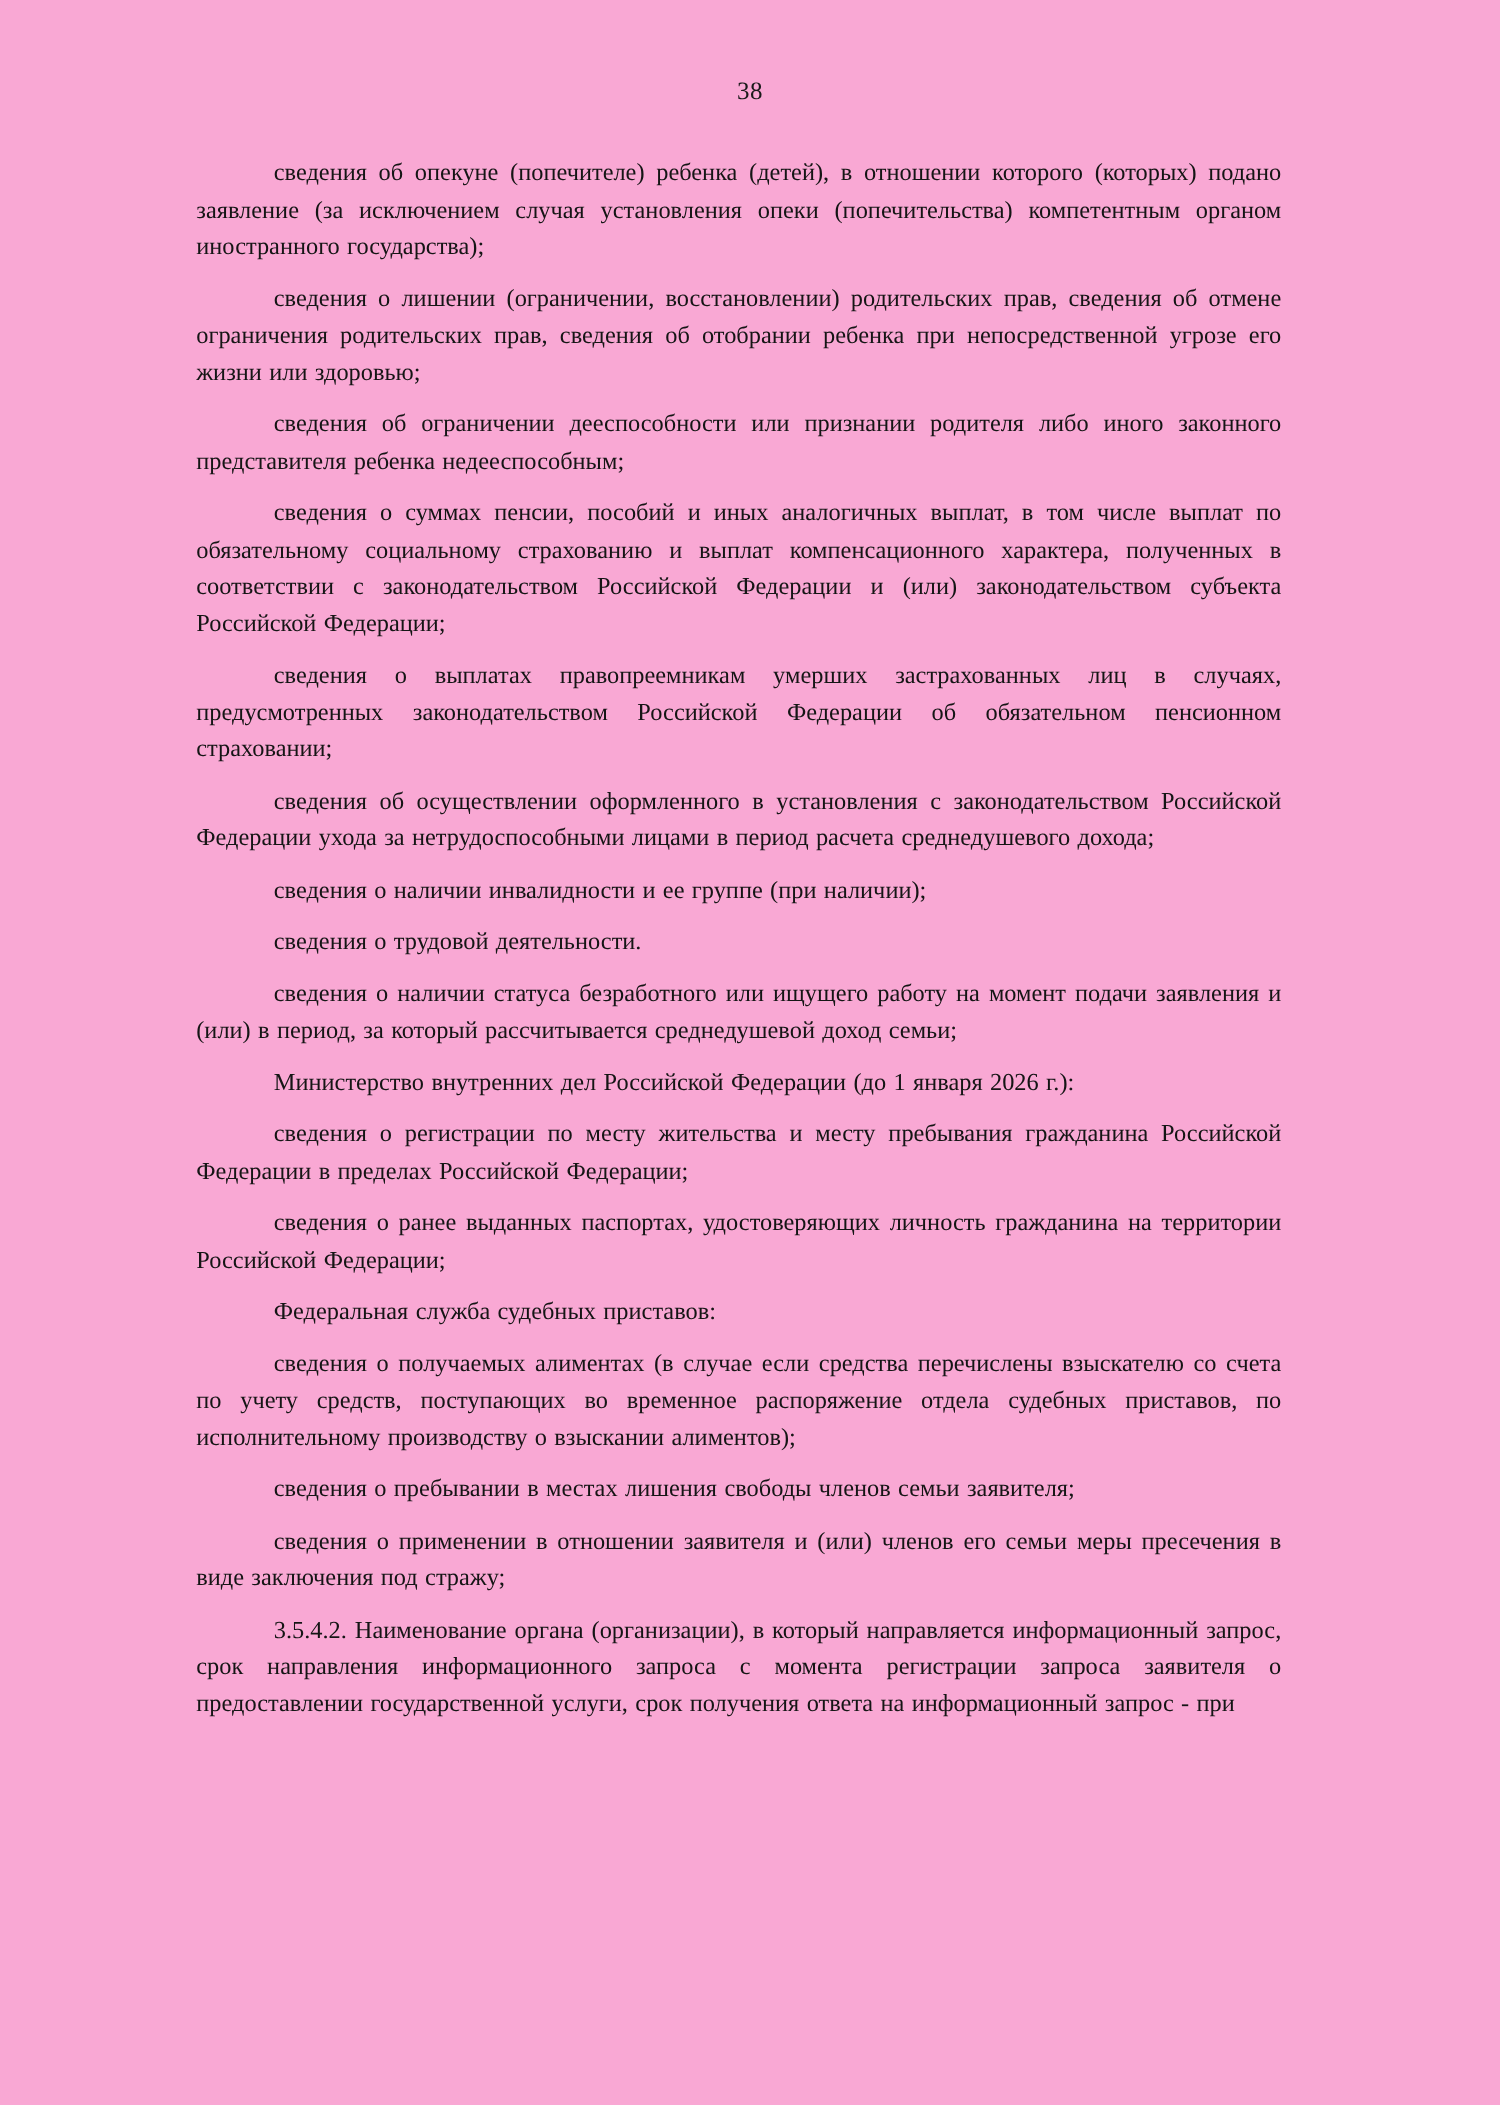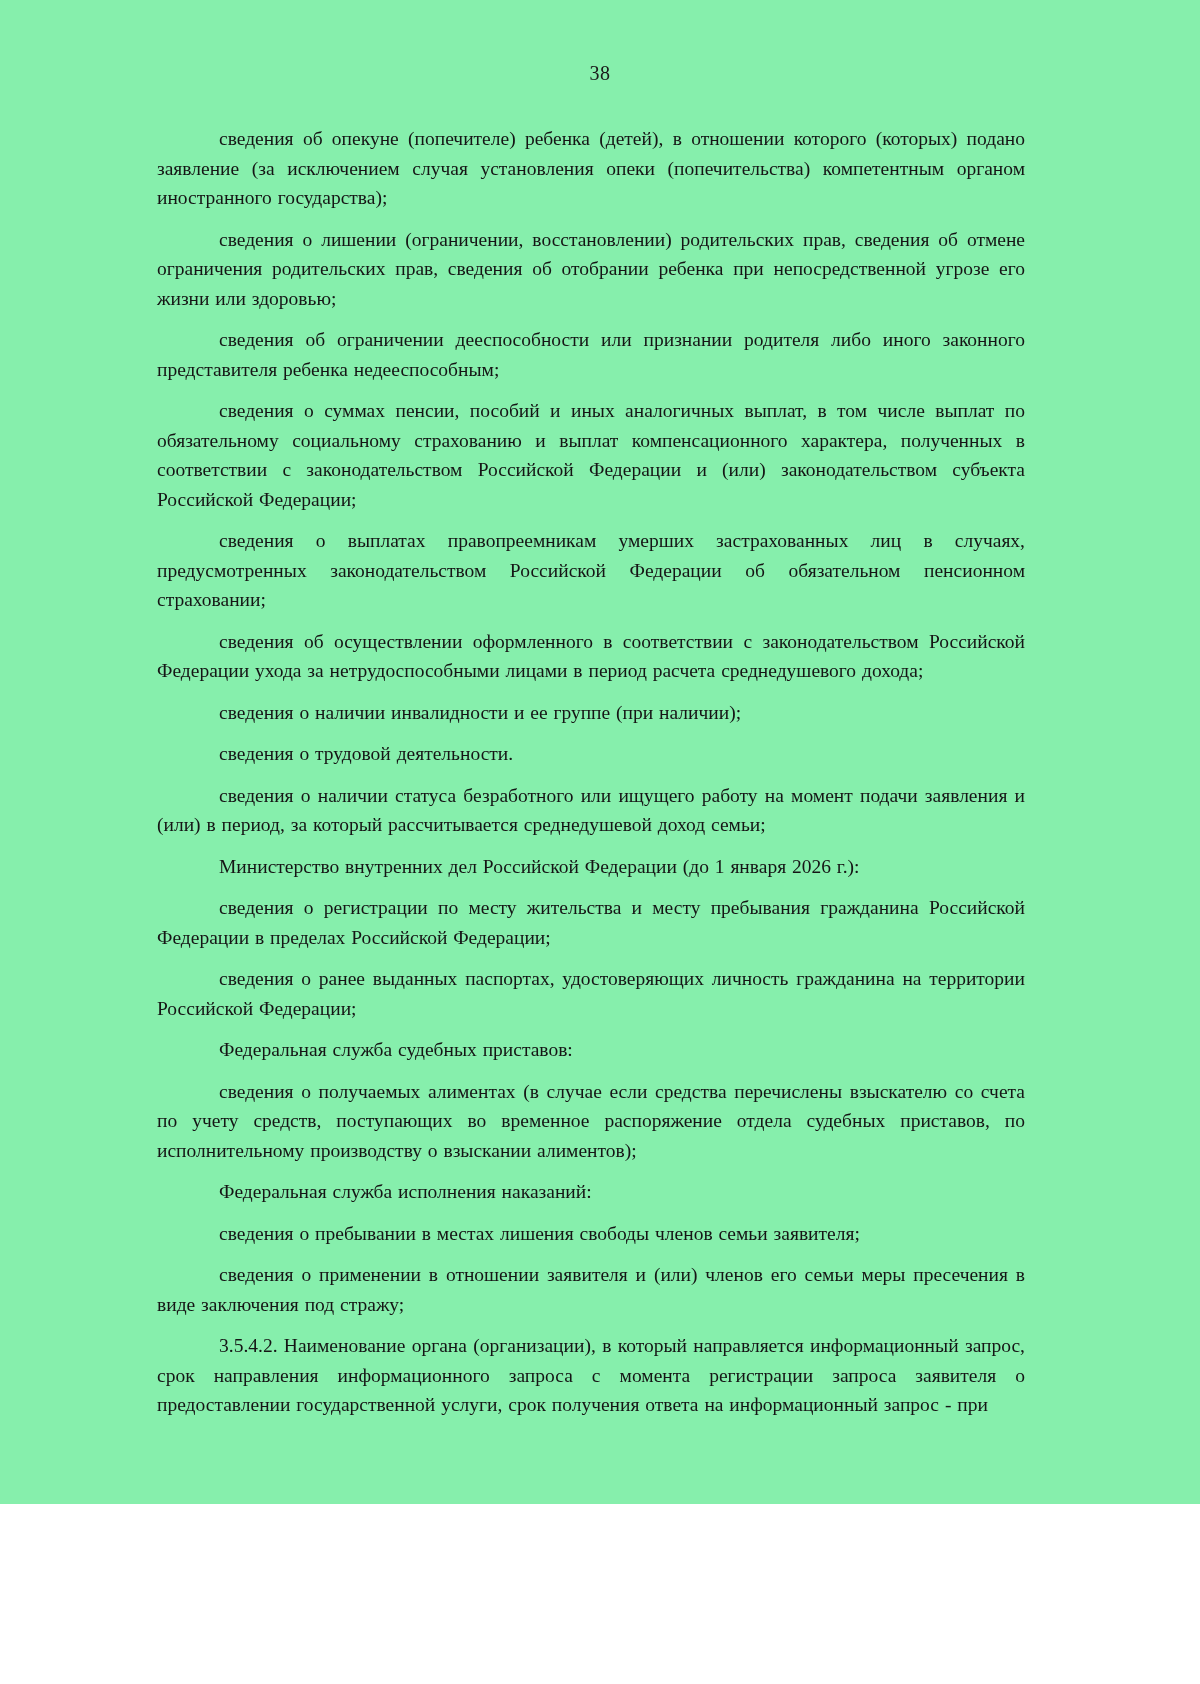--- a/index.html
+++ b/index.html
@@ -13,22 +13,22 @@
     position: relative;
     font-family: "Liberation Serif", "DejaVu Serif", serif;
     color: #151515;
     -webkit-font-smoothing: antialiased;
   }
   .page {
     position: absolute;
     top: 0;
     left: 0;
     width: 1200px;
-    height: 1504px;
-    background: #86efac;
+    height: 1684px;
+    background: #f9a8d4;
     box-sizing: border-box;
   }
   .page-number {
     position: absolute;
     top: 62px;
     left: 0;
     width: 1200px;
     text-align: center;
     font-size: 20px;
     color: #1a1a1a;
@@ -55,27 +55,26 @@
 <body>
 
 <div class="page">
   <div class="page-number">38</div>
   <div class="content" id="content">
       <p>сведения об опекуне (попечителе) ребенка (детей), в отношении которого (которых) подано заявление (за исключением случая установления опеки (попечительства) компетентным органом иностранного государства);</p>
       <p>сведения о лишении (ограничении, восстановлении) родительских прав, сведения об отмене ограничения родительских прав, сведения об отобрании ребенка при непосредственной угрозе его жизни или здоровью;</p>
       <p>сведения об ограничении дееспособности или признании родителя либо иного законного представителя ребенка недееспособным;</p>
       <p>сведения о суммах пенсии, пособий и иных аналогичных выплат, в том числе выплат по обязательному социальному страхованию и выплат компенсационного характера, полученных в соответствии с законодательством Российской Федерации и (или) законодательством субъекта Российской Федерации;</p>
       <p>сведения о выплатах правопреемникам умерших застрахованных лиц в случаях, предусмотренных законодательством Российской Федерации об обязательном пенсионном страховании;</p>
-      <p>сведения об осуществлении оформленного в соответствии с законодательством Российской Федерации ухода за нетрудоспособными лицами в период расчета среднедушевого дохода;</p>
+      <p>сведения об осуществлении оформленного в установления с законодательством Российской Федерации ухода за нетрудоспособными лицами в период расчета среднедушевого дохода;</p>
       <p>сведения о наличии инвалидности и ее группе (при наличии);</p>
       <p>сведения о трудовой деятельности.</p>
       <p>сведения о наличии статуса безработного или ищущего работу на момент подачи заявления и (или) в период, за который рассчитывается среднедушевой доход семьи;</p>
       <p>Министерство внутренних дел Российской Федерации (до 1 января 2026 г.):</p>
       <p>сведения о регистрации по месту жительства и месту пребывания гражданина Российской Федерации в пределах Российской Федерации;</p>
       <p>сведения о ранее выданных паспортах, удостоверяющих личность гражданина на территории Российской Федерации;</p>
       <p>Федеральная служба судебных приставов:</p>
       <p>сведения о получаемых алиментах (в случае если средства перечислены взыскателю со счета по учету средств, поступающих во временное распоряжение отдела судебных приставов, по исполнительному производству о взыскании алиментов);</p>
-      <p>Федеральная служба исполнения наказаний:</p>
       <p>сведения о пребывании в местах лишения свободы членов семьи заявителя;</p>
       <p>сведения о применении в отношении заявителя и (или) членов его семьи меры пресечения в виде заключения под стражу;</p>
       <p>3.5.4.2. Наименование органа (организации), в который направляется информационный запрос, срок направления информационного запроса с момента регистрации запроса заявителя о предоставлении государственной услуги, срок получения ответа на информационный запрос - при</p>
     </div>
 </div>
 
 </body></html>

